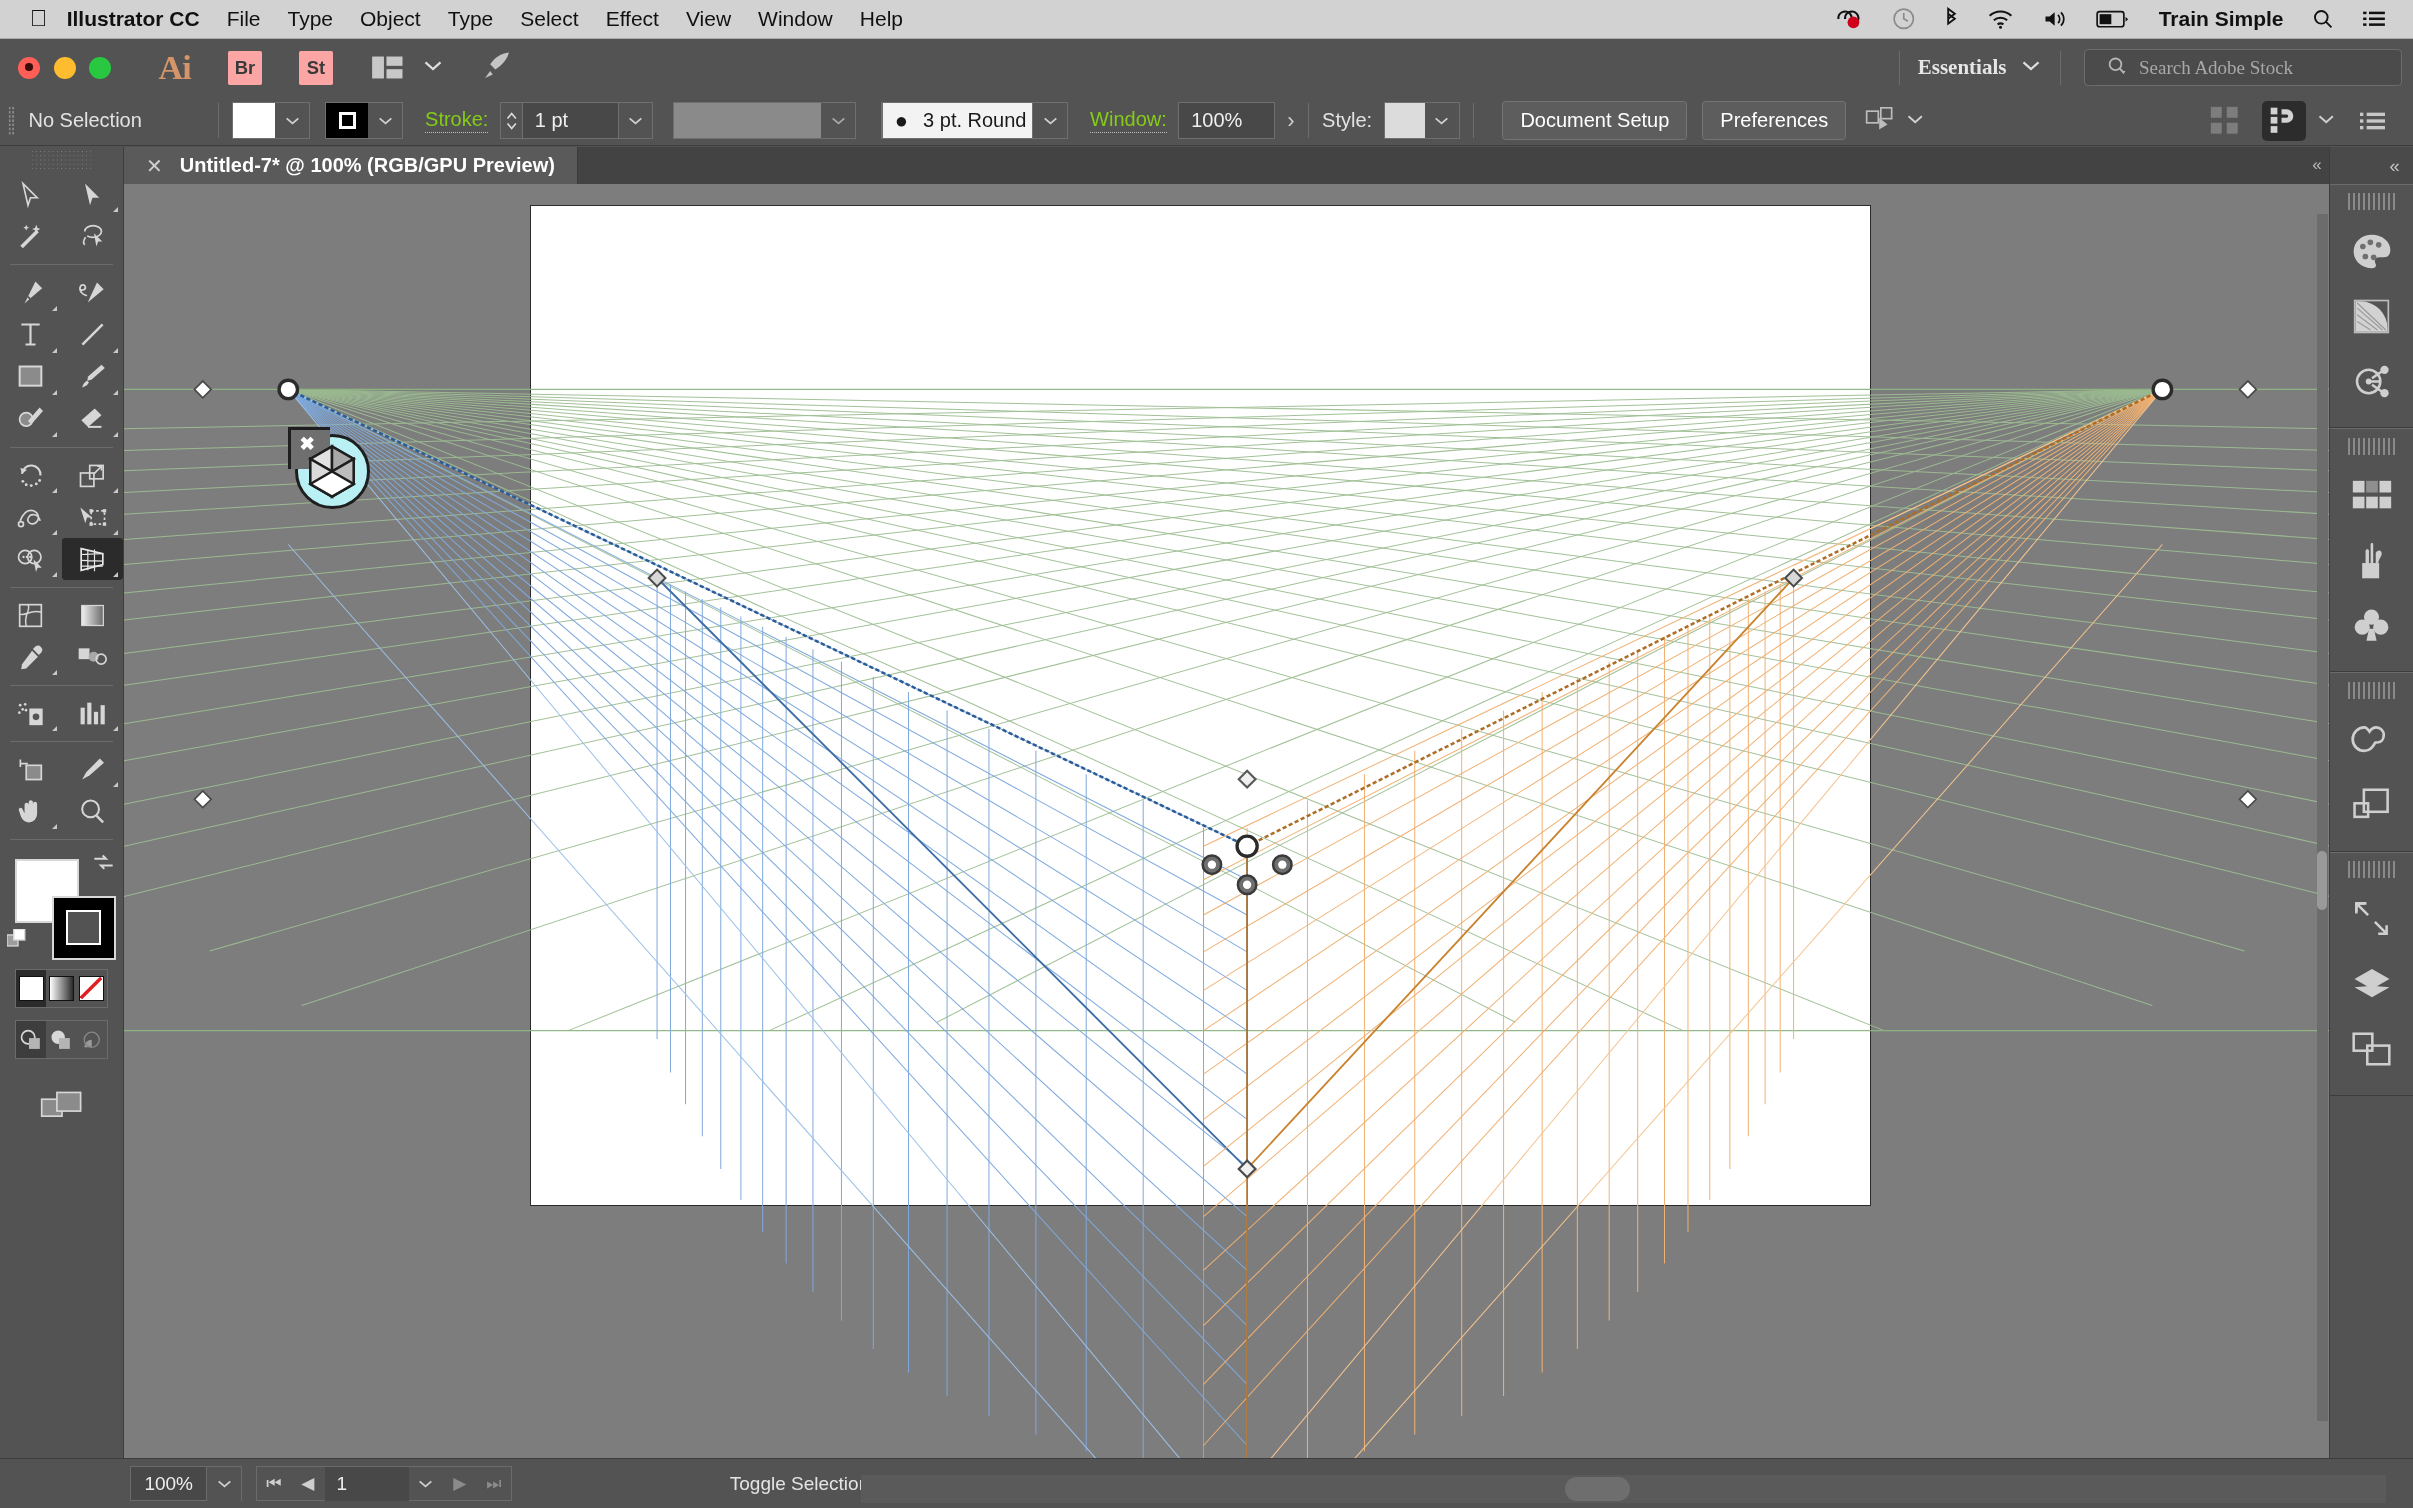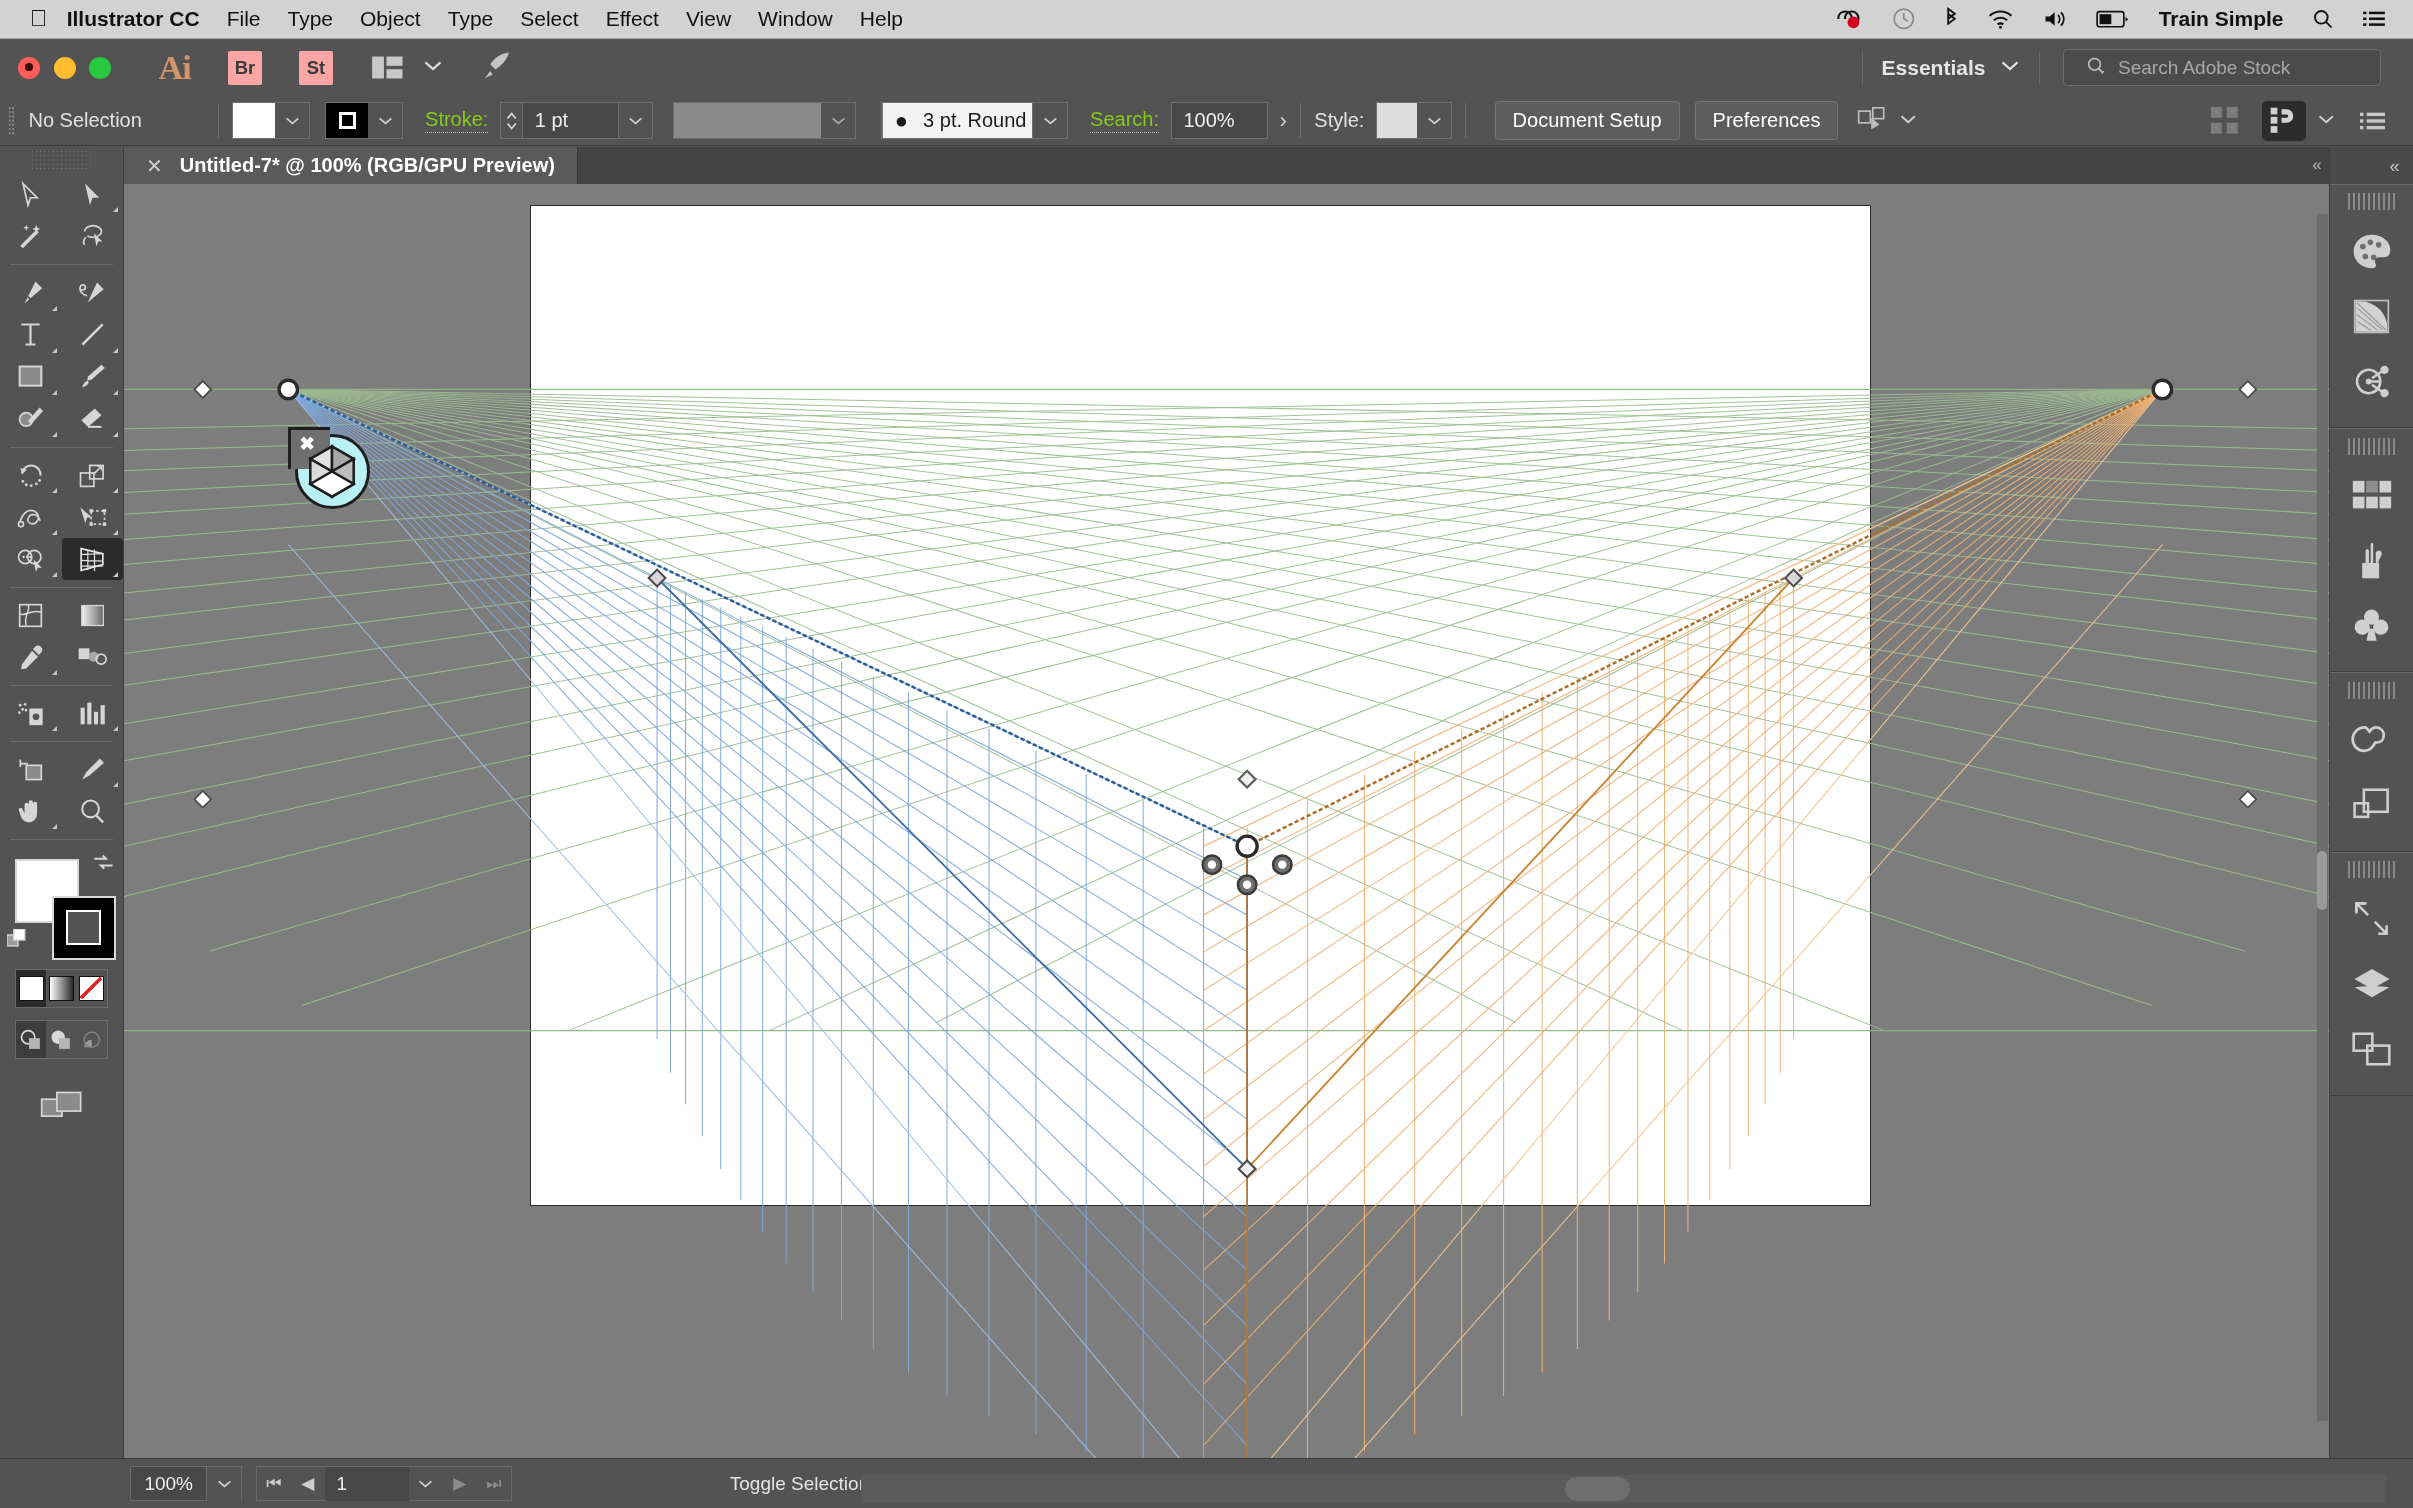--- a/index.html
+++ b/index.html
@@ -39,21 +39,21 @@
                  background:#3c0c08; left:6.7px; top:6.7px; }
   .dot.y { background: #febc2e; }
   .dot.g { background: #28c840; }
   .ai-logo { margin-left: 34px; font-size: 34px; font-weight: bold; color: #d4956a;
              font-family: "Liberation Serif", serif; letter-spacing: -0.8px; }
   .sqbtn { width: 34px; height: 34px; background: #fca5a5; color: #3a3a3a; font-size: 18.4px;
            font-weight: bold; display:flex; align-items:center; justify-content:center;
            margin-left: 37px; border-radius: 1.7px; }
   .arrangeico { margin-left: 39px; display: flex; align-items: center; }
   .rocket { margin-left: 37px; }
-  .appbar .right { margin-left: auto; display: flex; align-items: center; margin-right: 32px; }
+  .appbar .right { margin-left: auto; display: flex; align-items: center; margin-right: 11px; font-family: Liberation Serif, serif; }
   .vsep { width: 0.8px; height: 34px; background: #6a6a6a; margin: 0 18.4px; }
   .ws-name { color: #e6e6e6; font-size: 21px; font-weight: bold; }
   .chev { margin-left: 15px; }
   .stock-search {
     display: flex; align-items: center; width: 318px; height: 37px;
     background: #4b4b4b; border: 0.8px solid #6d6d6d; border-radius: 4.2px;
     padding: 0 22px; margin-left: 5px;
   }
   .stock-search .ph { color: #a8a8a8; font-size: 19px; margin-left: 10px; }
 
@@ -380,21 +380,21 @@
       <span class="bdot">●</span>
       <span>3 pt. Round</span>
     </span>
     <span class="dd">
       <svg width="17" height="11.7" viewBox="0 0 20 14">
           <path d="M3 4l7 6 7-6" stroke="#d0d0d0" stroke-width="2.2" fill="none"></path>
         </svg>
     </span>
   </div>
 
-  <span class="lbl" style="margin-left:22px">Search:</span>
+  <span class="lbl" style="margin-left:22px">Window:</span>
   <span class="field" style="margin-left:11.7px">100%</span>
   <span class="arrow-r">›</span>
 
   <div class="csep"></div>
   <span class="lbl2">Style:</span>
   <div class="swatch-combo" style="margin-left:11.7px">
     <span class="sw style"></span>
     <span class="dd">
       <svg width="17" height="11.7" viewBox="0 0 20 14">
           <path d="M3 4l7 6 7-6" stroke="#d0d0d0" stroke-width="2.2" fill="none"></path>

